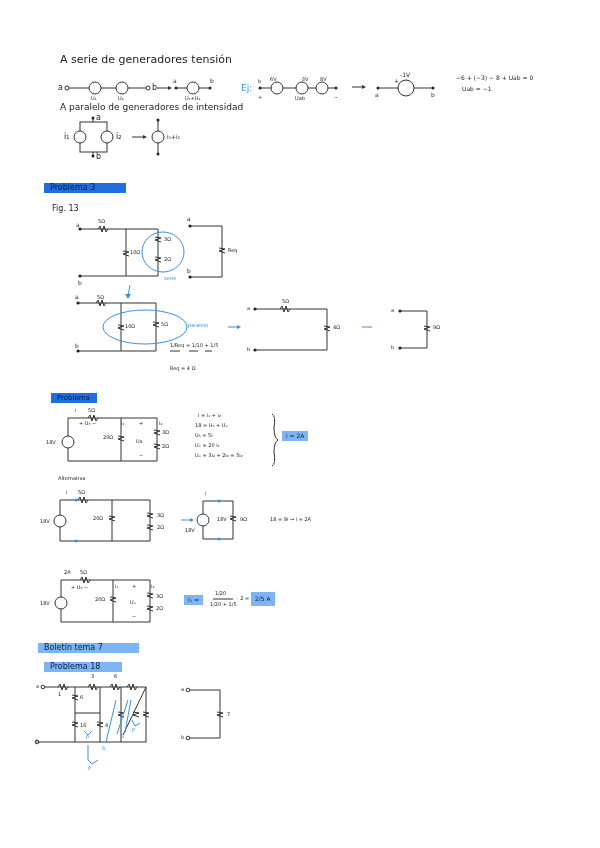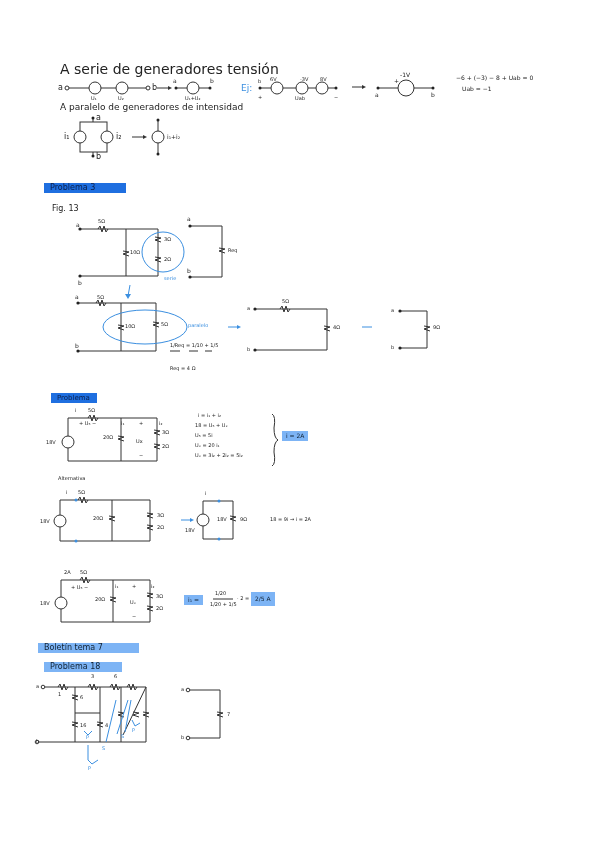--- a/index.html
+++ b/index.html
@@ -15,21 +15,21 @@
   .hl { position:absolute; background:#7db4f5; font-size:6px; line-height:10px; padding:0 4px; color:#123; }
   svg { position:absolute; left:0; top:0; overflow:visible; }
   .w { stroke:#333; stroke-width:1; fill:none; }
   .wb { stroke:#3b8fe0; stroke-width:1; fill:none; }
   .dot { fill:#222; }
   .bdot { fill:#3b8fe0; }
 </style>
 </head>
 <body>
 
-<div class="t" style="left:60px;top:62px;font-size:14px;">A serie de generadores tensión</div>
+<div class="t" style="left:60px;top:54px;font-size:11px;">A serie de generadores tensión</div>
 <svg width="600" height="848">
   <line class="w" x1="67" y1="88" x2="148" y2="88"></line>
   <circle cx="67" cy="88" r="2" fill="#fff" stroke="#333"></circle>
   <circle cx="148" cy="88" r="2" fill="#fff" stroke="#333"></circle>
   <circle cx="95" cy="88" r="6" fill="#fff" stroke="#333"></circle>
   <circle cx="122" cy="88" r="6" fill="#fff" stroke="#333"></circle>
   <line class="w" x1="157" y1="88" x2="168" y2="88"></line>
   <polygon points="168,86 172,88 168,90" fill="#333"></polygon>
   <line class="w" x1="176" y1="88" x2="210" y2="88"></line>
   <circle cx="176" cy="88" r="1.5" class="dot"></circle>

